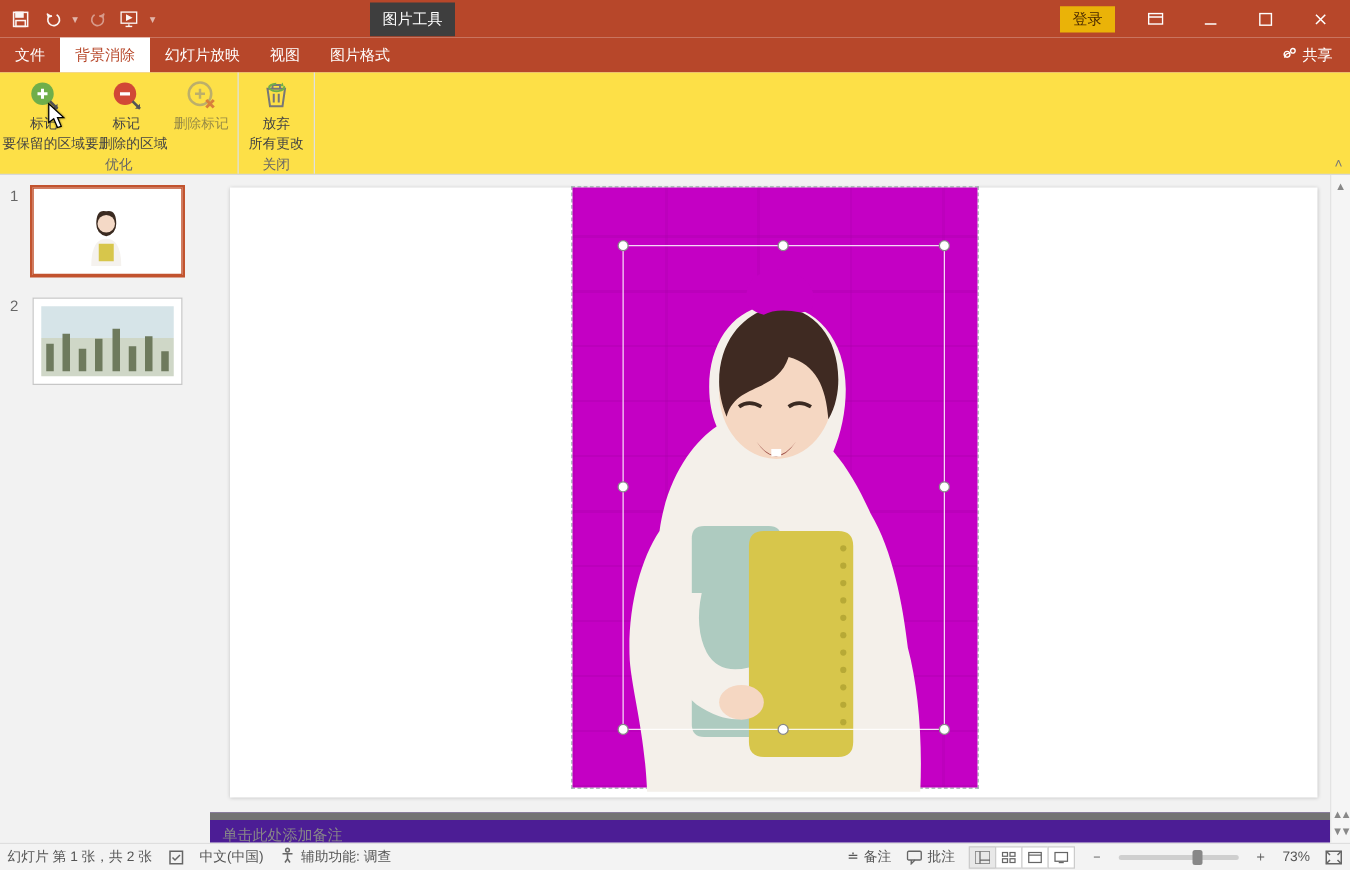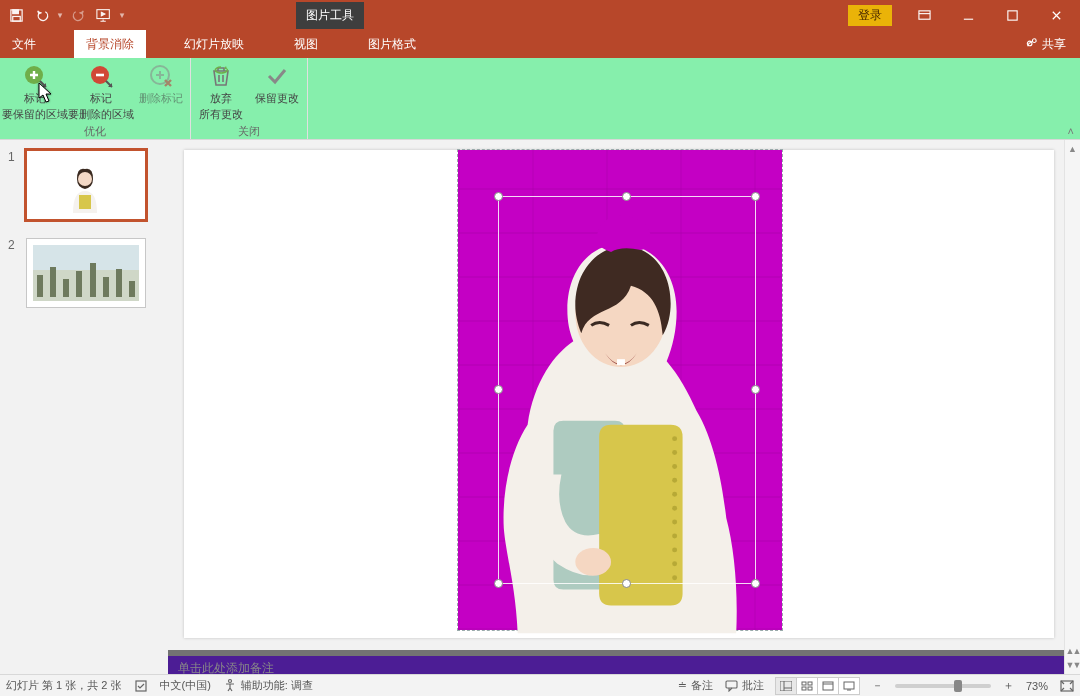--- a/index.html
+++ b/index.html
@@ -11,28 +11,28 @@
 .qat-btn, .qat-sep { width: 24px; height: 24px; display: flex; align-items: center; justify-content: center; opacity: .95; }
 .qat-sep { width: 8px; opacity: .6; font-size: 9px; }
 .title-tools-label { margin-left: 170px; background: #3E3E3E; padding: 5px 10px; font-size: 12px; }
 .title-text { position: absolute; left: 50%; transform: translateX(-50%); font-size: 12px; white-space: nowrap; }
 .win-ctrls { margin-left: auto; display: flex; align-items: center; gap: 0; padding-right: 2px; }
 .login-badge { background: #eab308; color: #4a2a00; padding: 2px 10px; font-size: 12px; margin-right: 10px; }
 .wc-btn { width: 44px; height: 28px; display: flex; align-items: center; justify-content: center; }
 .wc-btn svg { width: 13px; height: 13px; }
 
 
-.tabsrow { height: 28px; background: #B7472A; display: flex; align-items: stretch; color: #fff; font-size: 12px; gap: 26px; }
+.tabsrow { height: 28px; background: #B7472A; display: flex; align-items: stretch; color: #fff; font-size: 12px; }
 .tab { padding: 0 12px; display: flex; align-items: center; }
 .tab.active { background: #fff; color: #B7472A; }
 .tab.tellme { display: flex; align-items: center; gap: 6px; }
 .share { margin-left: auto; padding: 0 14px; display: flex; align-items: center; gap: 4px; }
 
 
-.ribbon { background: #86efac; border-bottom: 1px solid #d8d8d8; height: 82px; display: flex; position: relative; }
+.ribbon { background: #fde047; border-bottom: 1px solid #d8d8d8; height: 82px; display: flex; position: relative; }
 .group { display: flex; flex-direction: column; align-items: center; border-right: 1px solid #e0e0e0; padding: 2px 2px 0; }
 .group .controls { display: flex; flex: 1; }
 .btn-large { width: 66px; display: flex; flex-direction: column; align-items: center; justify-content: flex-start; text-align: center; font-size: 11px; color: #444; padding-top: 2px; gap: 1px; }
 .btn-large .ic { width: 28px; height: 28px; display: flex; align-items: center; justify-content: center; }
 .grp-label { font-size: 11px; color: #666; padding: 2px 0 3px; }
 .ribbon-collapse { position: absolute; right: 6px; bottom: 2px; font-size: 11px; color: #777; }
 
 
 .workspace { flex: 1; display: flex; min-height: 0; background: #F2F2F2; position: relative; }
 .thumbs { width: 168px; background: #F2F2F2; border-right: 1px solid rgba(0,0,0,0); padding: 10px 8px; overflow: hidden; }
@@ -200,29 +200,20 @@
             <svg width="24" height="24" viewBox="0 0 24 24" fill="none" stroke="#777" stroke-width="1.6">
               <path d="M5 7 H19 L17 21 H7 Z"></path>
               <path d="M9 7 V4 H15 V7"></path>
               <path d="M10 11 V18 M14 11 V18"></path>
               <path d="M12 3 A6 3 0 1 0 18 5" stroke="#6fae4a"></path>
               <path d="M17 2 L18 5 L15 5" fill="#6fae4a" stroke="none"></path>
             </svg>
           </div>
         <div>放弃</div>
         <div>所有更改</div>
-      </div>
-      <div class="btn-large" style="width:56px">
-        <div class="ic">
-            <svg width="24" height="24" viewBox="0 0 24 24" fill="none" stroke="#888" stroke-width="3">
-              <path d="M4 12 L10 18 L20 6"></path>
-            </svg>
-          </div>
-        <div>保留更改</div>
-        <div>&nbsp;</div>
       </div>
     </div>
     <div class="grp-label">关闭</div>
   </div>
   <div class="ribbon-collapse">˄</div>
 </div>
 
 <div class="workspace">
   <div class="thumbs">
     <div class="thumb-item">

